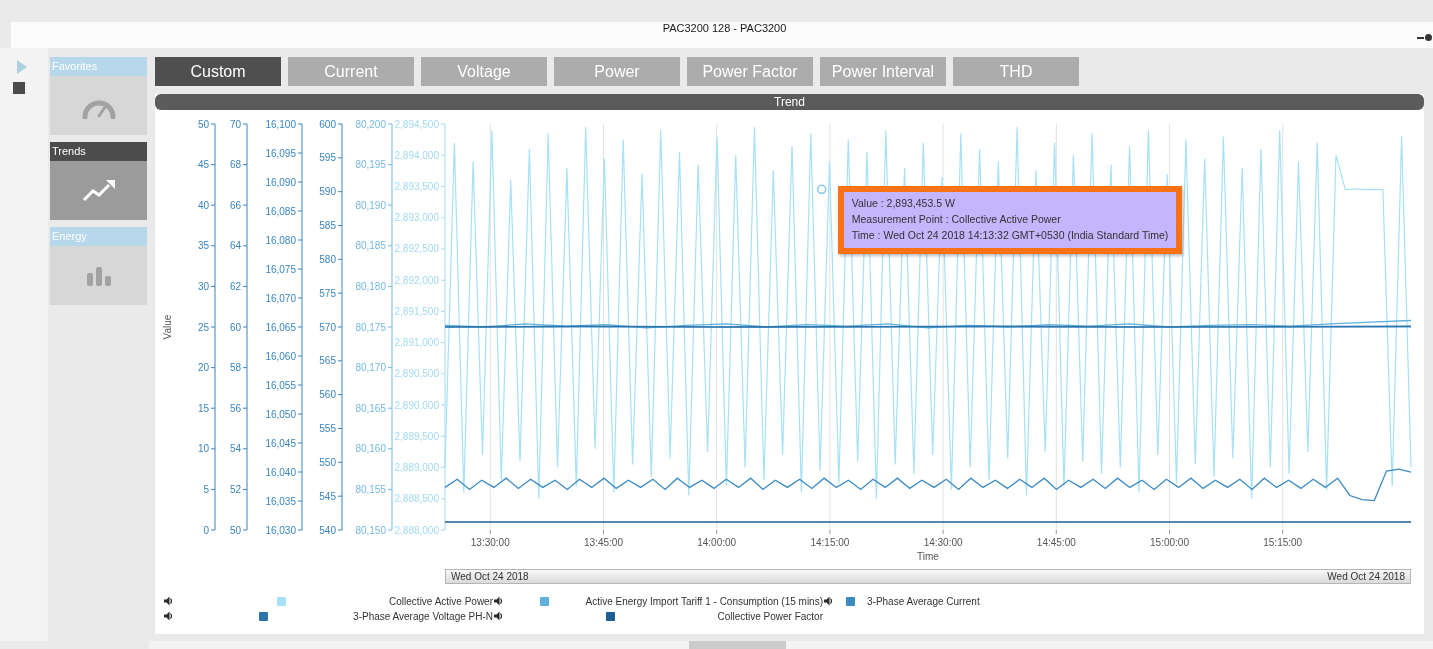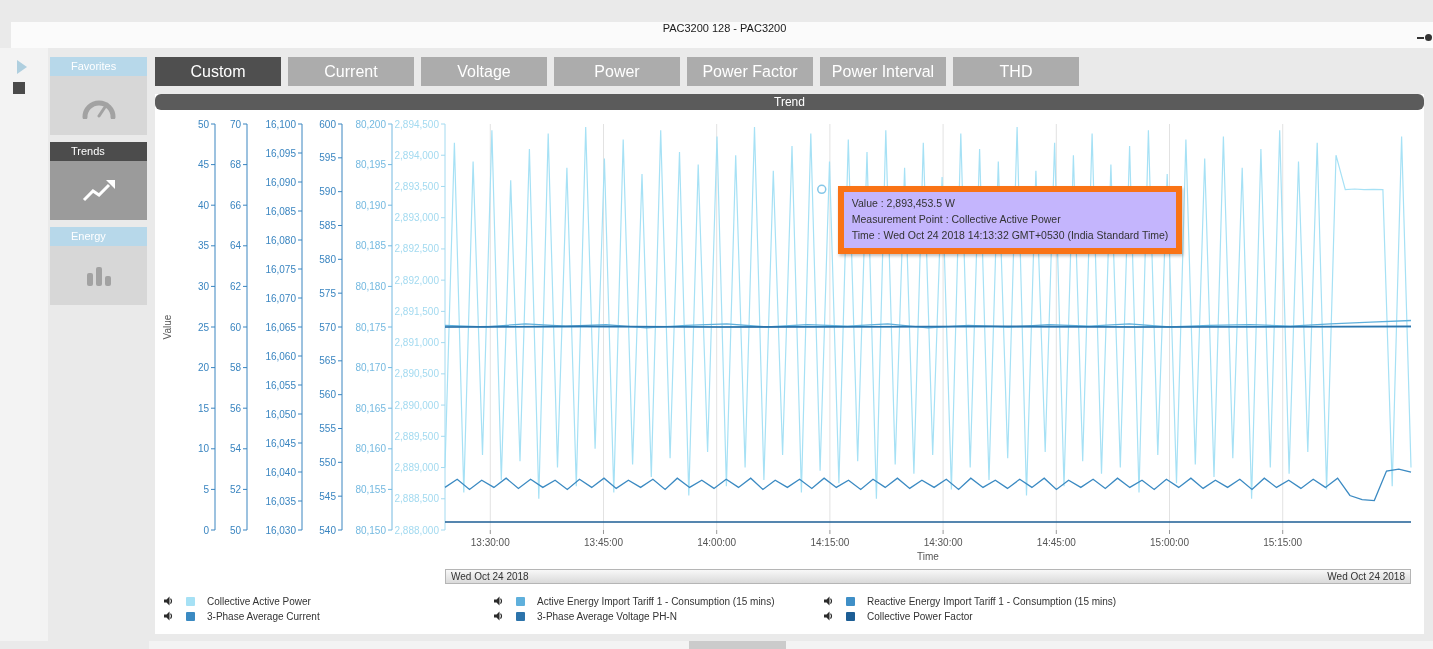--- a/index.html
+++ b/index.html
@@ -21,42 +21,42 @@
   .pin-dot { width:7px; height:7px; border-radius:50%; background:#333; margin-left:1px; }
 
   
   .left-strip { position:absolute; left:0; top:48px; width:48px; height:593px; background:#f3f3f3; }
   .play-icon { position:absolute; left:17px; top:12px; width:0; height:0; border-top:7px solid transparent; border-bottom:7px solid transparent; border-left:10px solid #afcfdf; cursor:pointer; }
   .square-icon { position:absolute; left:13px; top:34px; width:12px; height:12px; background:#4a4a4a; cursor:pointer; }
 
   
   .sidebar { position:absolute; left:50px; top:57px; width:97px; }
   .sb-section { margin-bottom:7px; }
-  .sb-header { height:19px; line-height:19px; padding-left:21px; background:#b7d8ea; color:#fff; font-size:11px; cursor:pointer; }
+  .sb-header { height:19px; line-height:19px; padding-left:2px; background:#b7d8ea; color:#fff; font-size:11px; cursor:pointer; }
   .sb-header.selected { background:#4c4c4c; }
   .sb-body { height:59px; background:#d7d7d7; display:flex; align-items:center; justify-content:center; cursor:pointer; }
   .sb-body.selected { background:#9b9b9b; }
 
   
   .btn-row { position:absolute; left:155px; top:57px; display:flex; gap:7px; }
   .cbtn { width:126px; height:29px; background:#acacac; color:#fff; font-size:16px; display:flex; align-items:center; justify-content:center; cursor:pointer; }
   .cbtn.active { background:#4f4f4f; }
 
   
   .panel { position:absolute; left:155px; top:94px; width:1269px; height:540px; background:#fff; }
   .panel-title { height:16px; background:#5b5b5b; color:#fff; font-size:12px; display:flex; align-items:center; justify-content:center;border-radius:6px; }
   .chart-body { position:relative; height:522px; }
   #trend-svg { display:block; }
 
   .tooltip { position:absolute; background:#c4b5fd; border:6px solid #f97316; box-shadow:1px 2px 3px rgba(0,0,0,.25); padding:4px 8px; font-size:10.5px; color:#333; line-height:1.5; white-space:nowrap; z-index:5; }
 
   .datebar { position:absolute; left:290px; top:459px; width:966px; height:15px; background:linear-gradient(#f8f8f8,#dadada); border:1px solid #b5b5b5; display:flex; justify-content:space-between; align-items:center; padding:0 5px; font-size:10px; color:#333; cursor:pointer; }
 
   .legend { position:absolute; left:8px; top:484px; display:grid; grid-template-columns:330px 330px 1fr; row-gap:1px; font-size:10px; color:#333; }
-  .legend-item { display:flex; align-items:center; gap:12px; height:14px; cursor:pointer; }
+  .legend-item { display:flex; align-items:center; gap:12px; height:14px; cursor:pointer;justify-content:space-between; }
   .swatch { width:9px; height:9px; border-radius:1px; display:inline-block; }
   .lg-icon { display:inline-flex; width:11px; }
 
   
   .hscroll { position:absolute; left:149px; top:641px; right:0; height:8px; background:#f3f3f3; }
   .hscroll-thumb { position:absolute; left:540px; top:0; width:97px; height:8px; background:#cbcbcb; cursor:grab; }
 </style>
 </head>
 <body>
 
@@ -341,30 +341,20 @@
             <span class="swatch" style="background: rgb(95, 176, 220);"></span>
             <span>Active Energy Import Tariff 1 - Consumption (15 mins)</span>
           </div>
           <div class="legend-item">
             <span class="lg-icon">
               <svg width="10" height="10" viewBox="0 0 10 10">
                 <polygon points="1,3.5 3.5,3.5 6.5,0.5 6.5,9.5 3.5,6.5 1,6.5" fill="#2b2b2b"></polygon>
                 <path d="M7.5 2.5 A4 4 0 0 1 7.5 7.5" fill="none" stroke="#2b2b2b" stroke-width="1.2"></path>
               </svg>
             </span>
-            <span class="swatch" style="background: rgb(63, 143, 199);"></span>
-            <span>Reactive Energy Import Tariff 1 - Consumption (15 mins)</span>
-          </div>
-          <div class="legend-item">
-            <span class="lg-icon">
-              <svg width="10" height="10" viewBox="0 0 10 10">
-                <polygon points="1,3.5 3.5,3.5 6.5,0.5 6.5,9.5 3.5,6.5 1,6.5" fill="#2b2b2b"></polygon>
-                <path d="M7.5 2.5 A4 4 0 0 1 7.5 7.5" fill="none" stroke="#2b2b2b" stroke-width="1.2"></path>
-              </svg>
-            </span>
             <span class="swatch" style="background: rgb(59, 138, 194);"></span>
             <span>3-Phase Average Current</span>
           </div>
           <div class="legend-item">
             <span class="lg-icon">
               <svg width="10" height="10" viewBox="0 0 10 10">
                 <polygon points="1,3.5 3.5,3.5 6.5,0.5 6.5,9.5 3.5,6.5 1,6.5" fill="#2b2b2b"></polygon>
                 <path d="M7.5 2.5 A4 4 0 0 1 7.5 7.5" fill="none" stroke="#2b2b2b" stroke-width="1.2"></path>
               </svg>
             </span>

